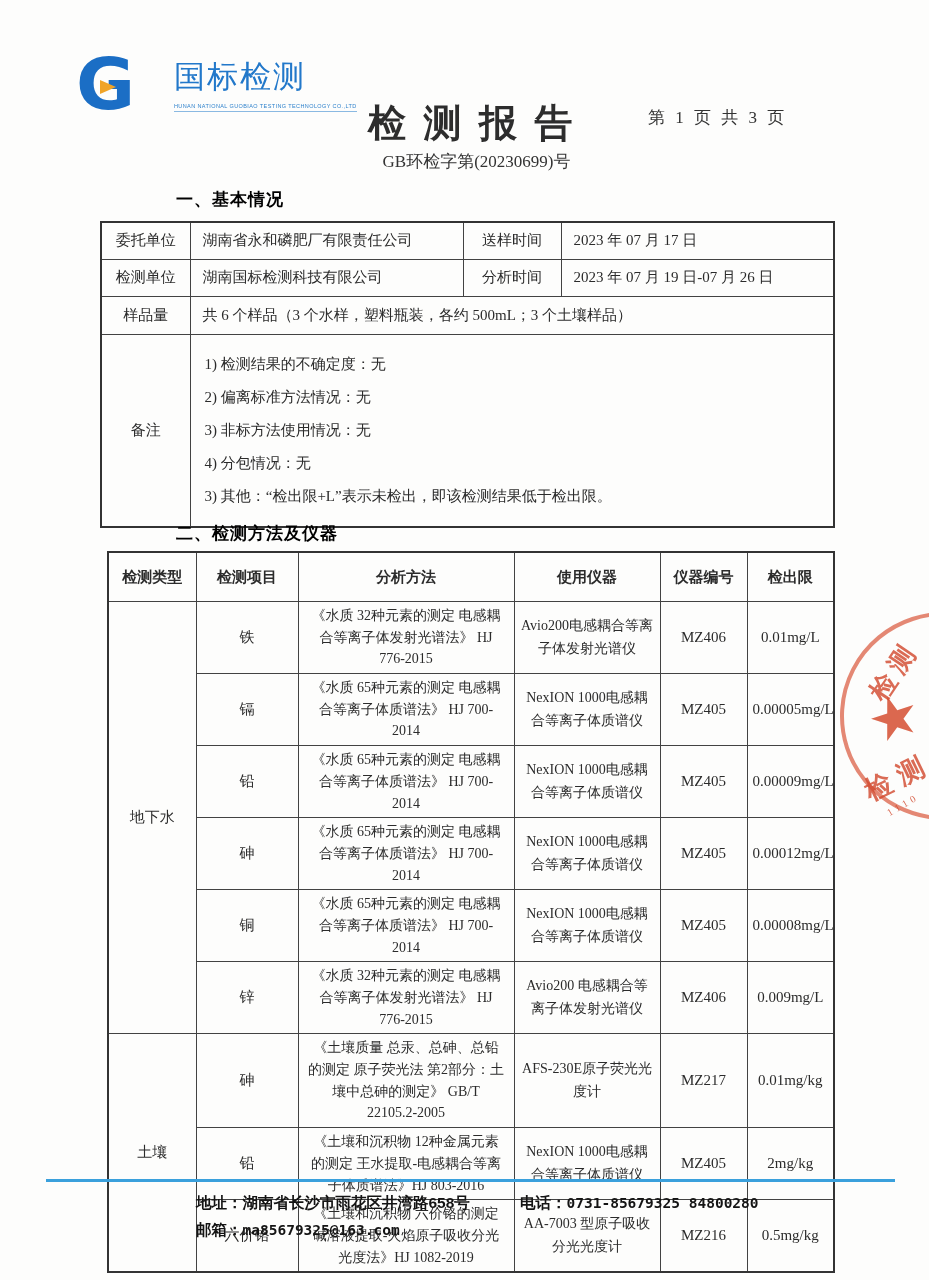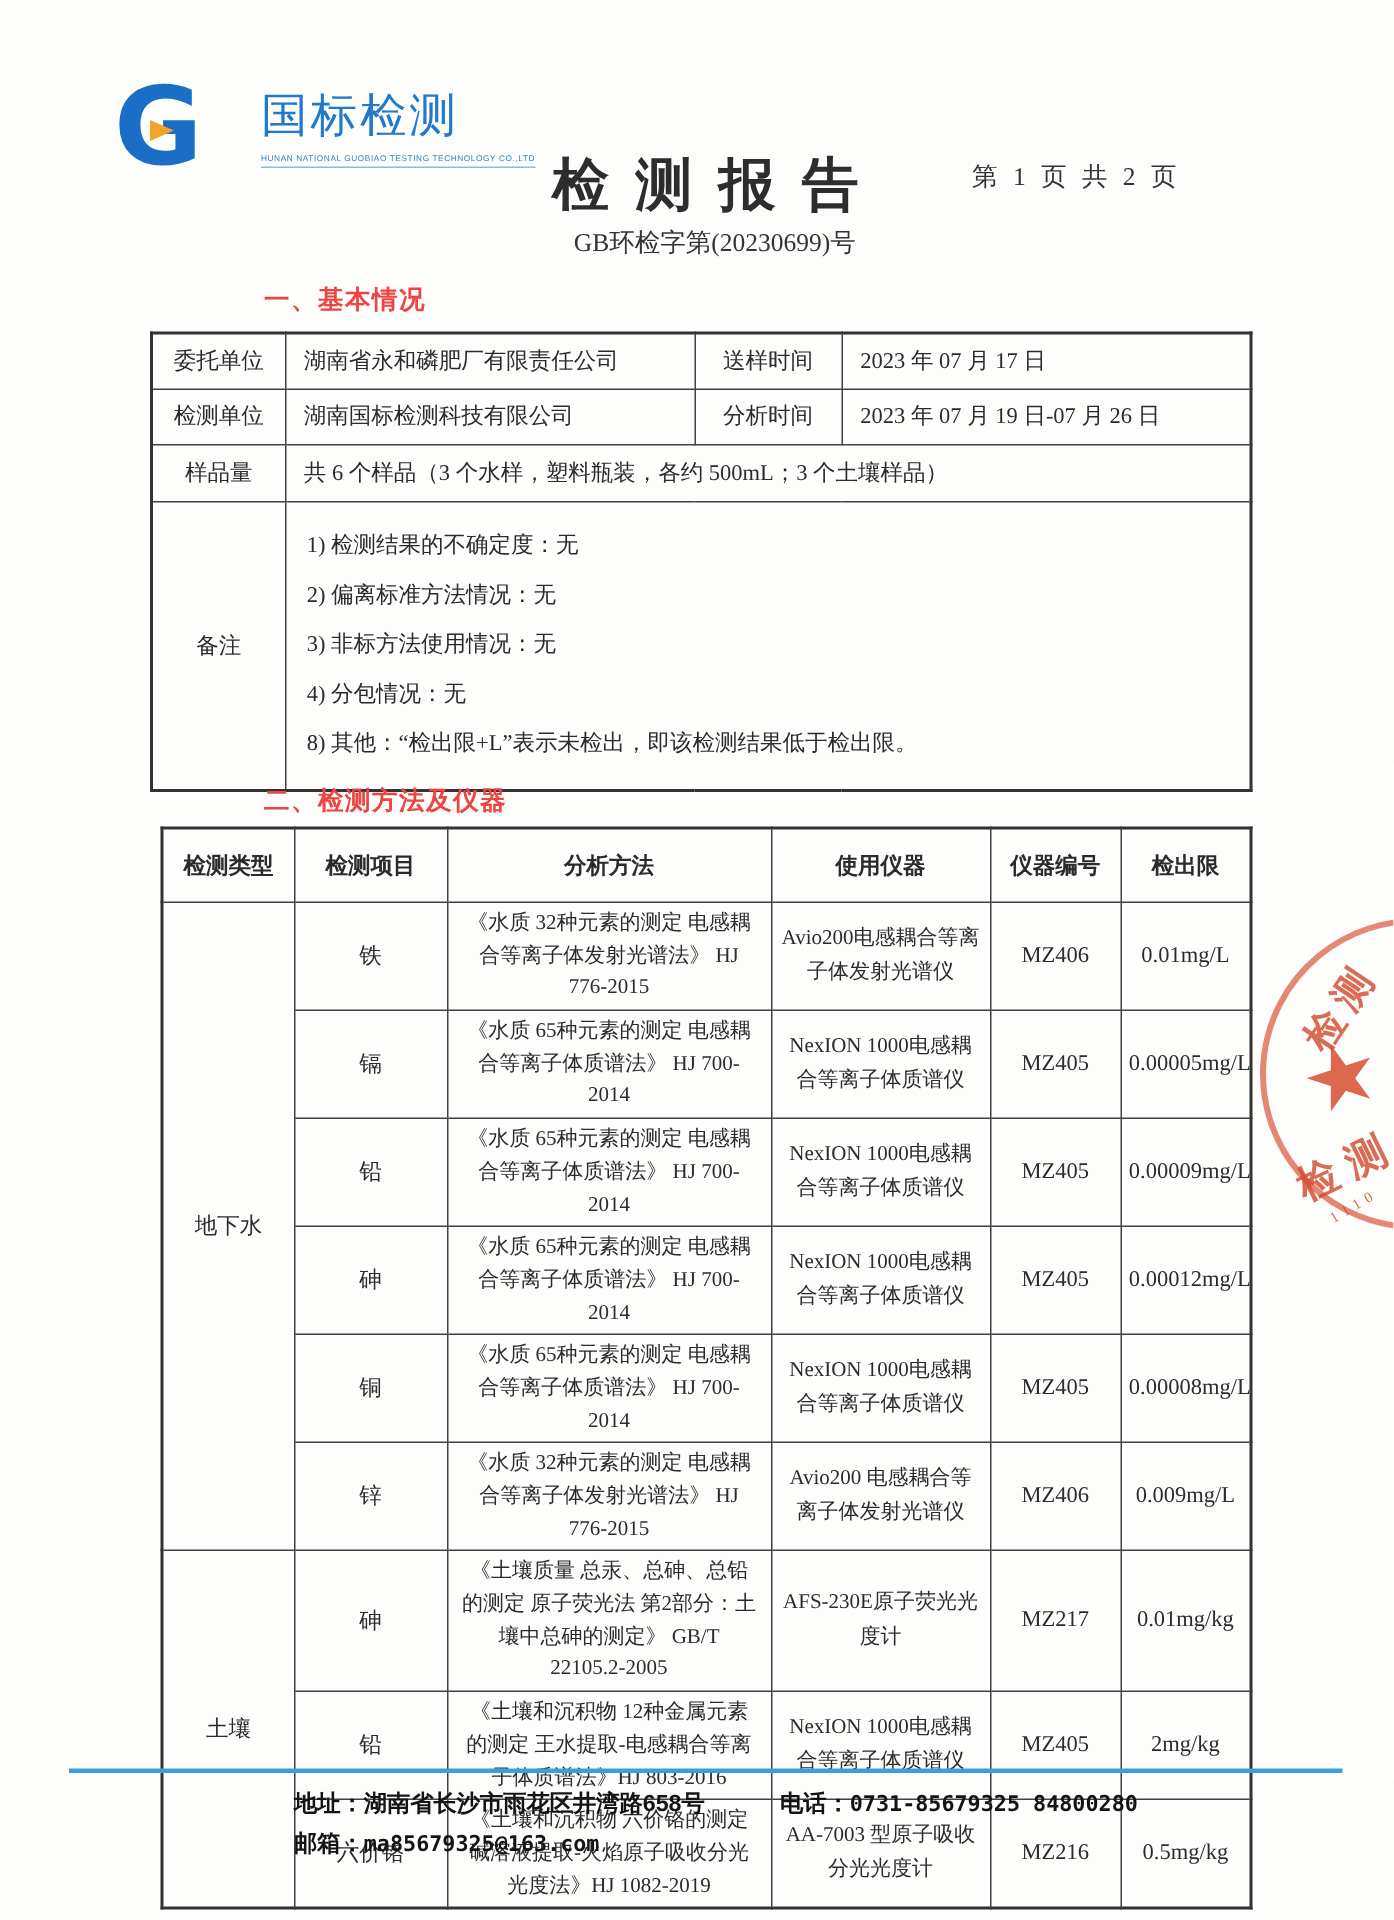--- a/index.html
+++ b/index.html
@@ -39,21 +39,21 @@
     font-size:17px; letter-spacing:3px; color:#333; white-space:nowrap;
   }
   .report-no{
     position:absolute; left:12px; top:150px; width:929px; text-align:center;
     font-size:17px; color:#333;
   }
   
   .sec-heading{
     position:absolute; left:176px;
     font-family:"Liberation Sans", sans-serif; font-weight:700;
-    font-size:17px; color:#ef4444; letter-spacing:1px;
+    font-size:17px; color:#000000; letter-spacing:1px;
   }
   #sec1-heading{top:188px;}
   #sec2-heading{top:522px;}
   
   table{border-collapse:collapse; table-layout:fixed;}
   td,th{border:1px solid #424242; font-size:15px; color:#2b2b2b; vertical-align:middle;}
   .tbl{position:absolute; border:2px solid #333;}
   #basic-table{left:100px; top:221px; width:733px;}
   #basic-table td{padding:2px 6px;}
   #basic-table .lbl{text-align:center; padding:2px 2px;margin-top:12px;}
@@ -110,21 +110,21 @@
       <span class="gchar">G</span>
       <span class="accent"></span>
     </div>
     <div class="logo-textcol">
       <div class="logo-cn">国标检测</div>
       <span class="logo-en">HUNAN NATIONAL GUOBIAO TESTING TECHNOLOGY CO.,LTD</span>
     </div>
   </div>
 
   <div class="doc-title">检 测 报 告</div>
-  <div class="page-info">第 1 页 共 2 页</div>
+  <div class="page-info">第 1 页 共 3 页</div>
   <div class="report-no">GB环检字第(20230699)号</div>
 
   <div class="sec-heading" id="sec1-heading">一、基本情况</div>
 
   <table class="tbl" id="basic-table">
     <colgroup>
         <col style="width:89px">
         <col style="width:273px">
         <col style="width:98px">
         <col style="width:273px">
@@ -146,21 +146,21 @@
       <td class="lbl">样品量</td>
       <td class="val" colspan="3">共 6 个样品（3 个水样，塑料瓶装，各约 500mL；3 个土壤样品）</td>
     </tr>
     <tr style="height:170px">
       <td class="lbl">备注</td>
       <td class="remarks-cell" colspan="3">
         <div class="remark-line">1) 检测结果的不确定度：无</div>
         <div class="remark-line">2) 偏离标准方法情况：无</div>
         <div class="remark-line">3) 非标方法使用情况：无</div>
         <div class="remark-line">4) 分包情况：无</div>
-        <div class="remark-line">8) 其他：“检出限+L”表示未检出，即该检测结果低于检出限。</div>
+        <div class="remark-line">3) 其他：“检出限+L”表示未检出，即该检测结果低于检出限。</div>
       </td>
     </tr>
   </tbody>
     </table>
 
   <div class="sec-heading" id="sec2-heading">二、检测方法及仪器</div>
 
   <table class="tbl" id="methods-table">
     <colgroup>
         <col style="width:88px">

